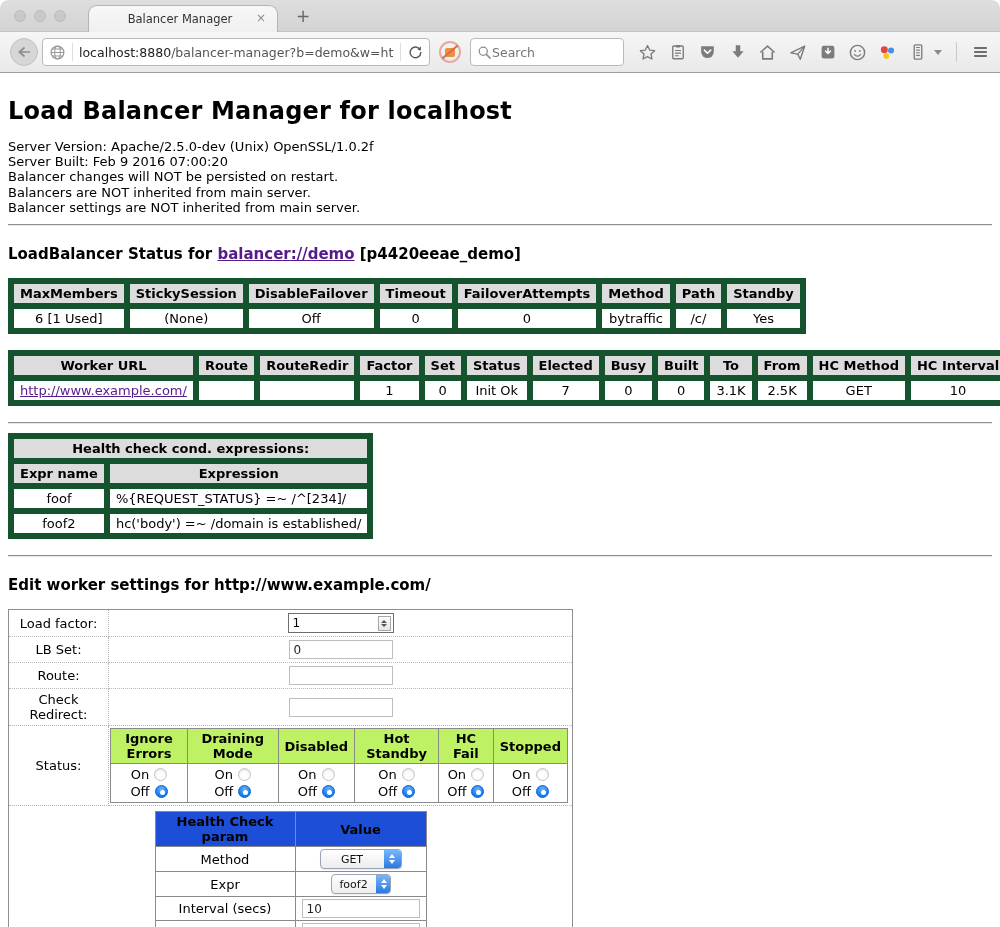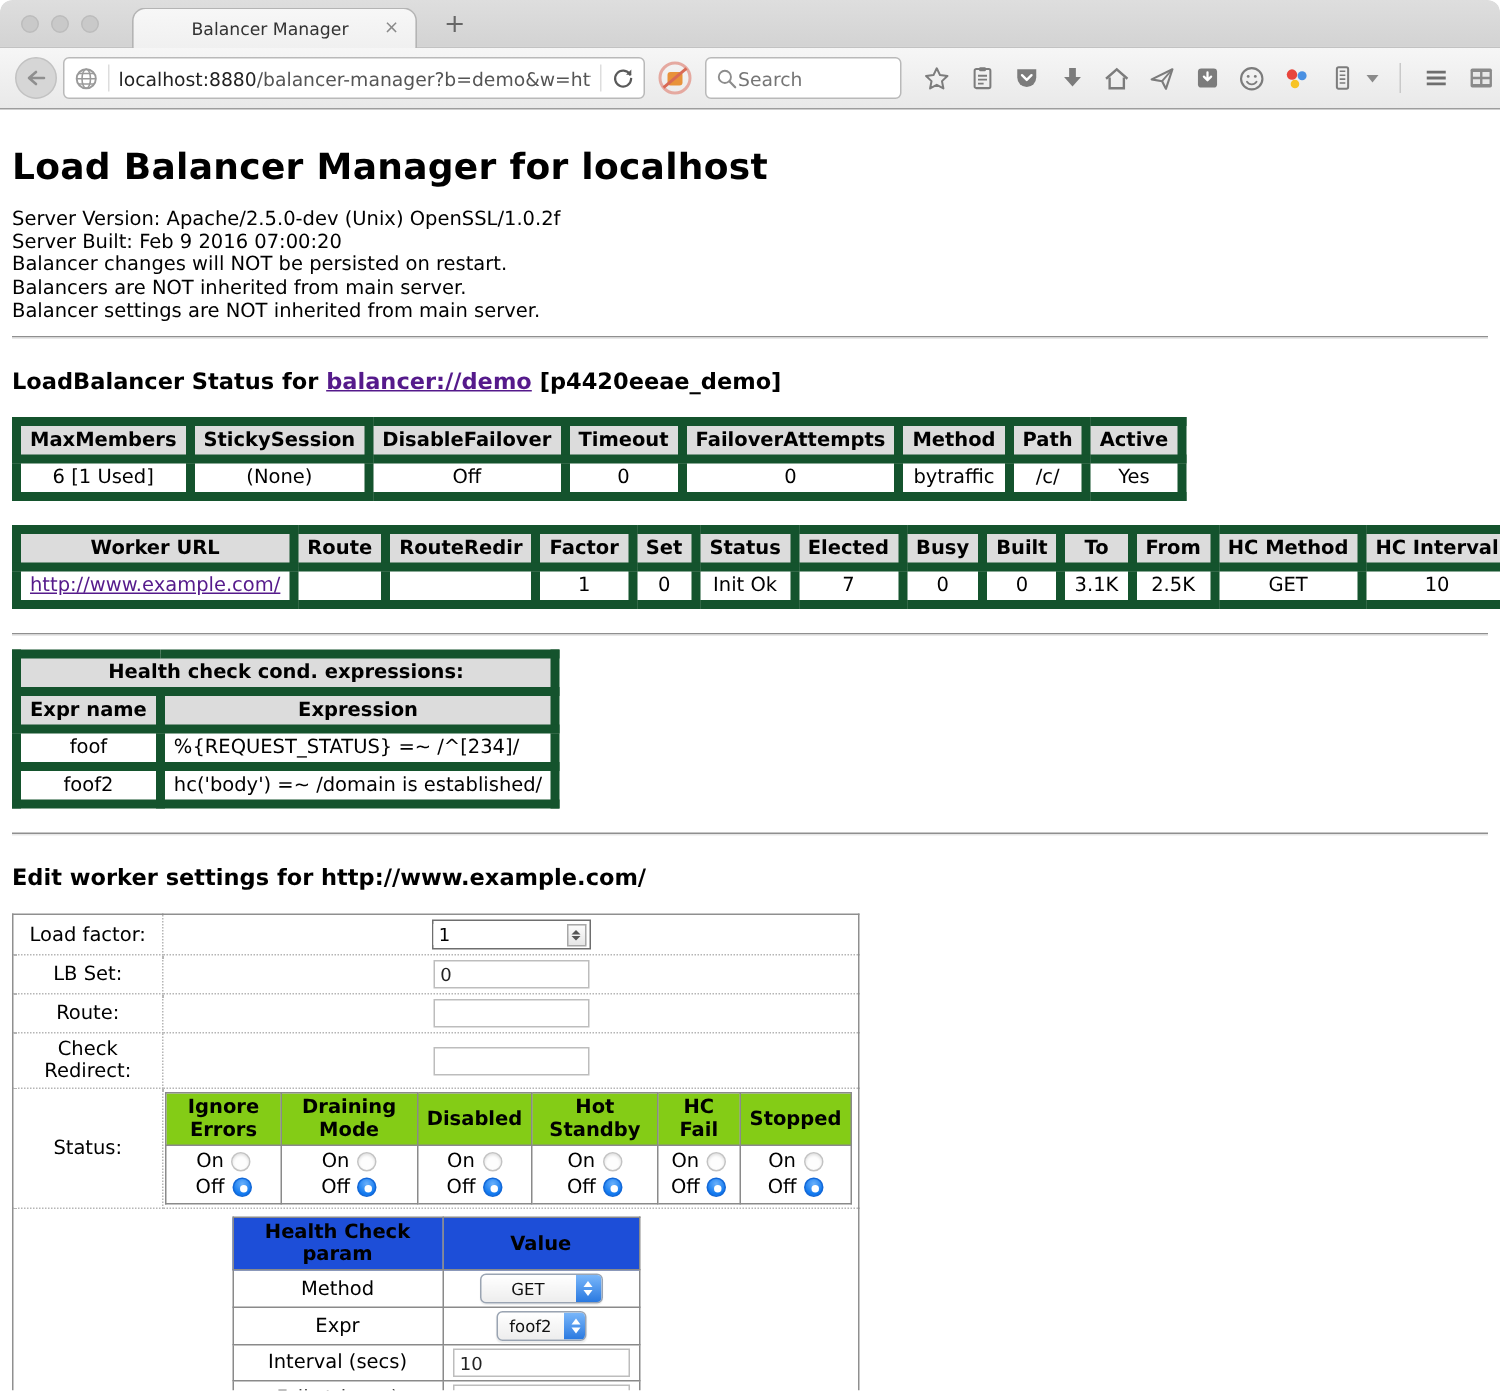--- a/index.html
+++ b/index.html
@@ -21,21 +21,21 @@
             display:flex; align-items:center; padding:0 10px; position:relative; z-index:2; }
   .back-btn { width:28px; height:28px; border-radius:50%; background:#d6d6d6; border:1px solid #c2c2c2; display:flex; align-items:center; justify-content:center; margin-right:4px; flex:none; }
   .urlbar { width:388px; height:28px; background:#fff; border:1px solid #b9b9b9; border-radius:4px; display:flex; align-items:center; padding:0 6px; flex:none; }
   .urlbar .sep { width:1px; height:18px; background:#ddd; margin:0 6px; }
   .url-text { flex:1; font-size:12.5px; white-space:nowrap; overflow:hidden; }
   .url-domain { color:#222; }
   .url-rest { color:#555; }
   .blocked { width:22px; height:22px; border-radius:50%; border:2px solid #e5a9a0; margin:0 9px; position:relative; flex:none; }
   .blocked .blob { position:absolute; left:4px; top:5px; width:10px; height:9px; background:#e8923a; border-radius:2px; }
   .blocked .slash { position:absolute; left:-1px; top:8px; width:20px; height:2px; background:#d96a55; transform:rotate(-40deg); }
-  .searchbar { width:131px; height:28px; background:#fff; border:1px solid #b9b9b9; border-radius:4px; display:flex; align-items:center; padding:0 6px; flex:none; }
+  .searchbar { width:154px; height:28px; background:#fff; border:1px solid #b9b9b9; border-radius:4px; display:flex; align-items:center; padding:0 6px; flex:none; }
   .searchbar input { border:none; outline:none; width:95px; font-size:12.5px; color:#333; font-family:inherit; background:transparent; }
   .toolbar-icons { display:flex; align-items:center; margin-left:14px; gap:11px; }
   .ticon { width:19px; height:19px; display:flex; align-items:center; justify-content:center; flex:none; }
   .caret-down { width:0; height:0; border-left:4px solid transparent; border-right:4px solid transparent; border-top:5px solid #8a8a8a; margin-left:-4px; }
   .tb-sep { width:1px; height:20px; background:#c9c9c9; margin:0 3px; }
 
   
   .content { padding:0 8px; color:#000; }
   h1 { font-size:24px; font-weight:bold; margin:24px 0 14px 0; letter-spacing:.2px; }
   .server-info { font-size:13px; line-height:15.2px; }
@@ -57,21 +57,21 @@
   .txt-input { width:104px; height:19px; border:1px solid #bdbdbd; font-size:12px; padding:1px 4px; font-family:inherit; color:#222; }
   .num-wrap { display:inline-flex; width:106px; height:20px; border:1px solid #6e6e6e; background:#fff; align-items:center; vertical-align:middle; }
   .num-wrap input { border:none; outline:none; flex:1; min-width:0; font-size:12px; padding:0 4px; font-family:inherit; }
   .spinner { width:13px; height:15px; border:1px solid #a8a8a8; background:linear-gradient(#fcfcfc,#e6e6e6); margin-right:2px; display:flex; flex-direction:column; align-items:center; justify-content:center; gap:1px; flex:none; }
   .spinner i { display:block; width:0; height:0; border-left:3px solid transparent; border-right:3px solid transparent; }
   .spinner .up { border-bottom:3px solid #555; }
   .spinner .dn { border-top:3px solid #555; }
 
   table.status { border-collapse:collapse; font-size:13px; width:458px; margin:0; }
   table.status th, table.status td { border:1px solid #8a8a8a; padding:2px 6px; text-align:center; }
-  table.status th { background:#84cc16; }
+  table.status th { background:#bef264; }
   .rrow { display:flex; align-items:center; justify-content:center; gap:5px; height:17px; font-size:13px; }
   .radio { width:13px; height:13px; border-radius:50%; display:inline-block; flex:none; }
   .radio.off { background:#fdfdfd; border:1px solid #c3c3c3; box-shadow:inset 0 1px 2px rgba(0,0,0,.12); }
   .radio.checked { background:radial-gradient(circle at 50% 30%, #6db2fb, #1179ef 70%); border:1px solid #1368d8; position:relative; }
   .radio.checked::after { content:''; position:absolute; left:4px; top:4px; width:5px; height:5px; border-radius:50%; background:#fff; }
 
   table.hc { border-collapse:collapse; font-size:13px; margin:0 auto; }
   table.hc th, table.hc td { border:1px solid #8a8a8a; padding:2px 6px; text-align:center; height:23px; }
   table.hc th { background:#1d4ed8; }
   table.hc td.hlab { width:140px; }
@@ -234,21 +234,21 @@
     <table class="tbl">
       <thead>
           <tr>
             <th>MaxMembers</th>
             <th>StickySession</th>
             <th>DisableFailover</th>
             <th>Timeout</th>
             <th>FailoverAttempts</th>
             <th>Method</th>
             <th>Path</th>
-            <th>Active</th>
+            <th>Standby</th>
           </tr>
         </thead>
       <tbody>
           <tr>
             <td>6 [1 Used]</td>
             <td>(None)</td>
             <td>Off</td>
             <td>0</td>
             <td>0</td>
             <td>bytraffic</td>

